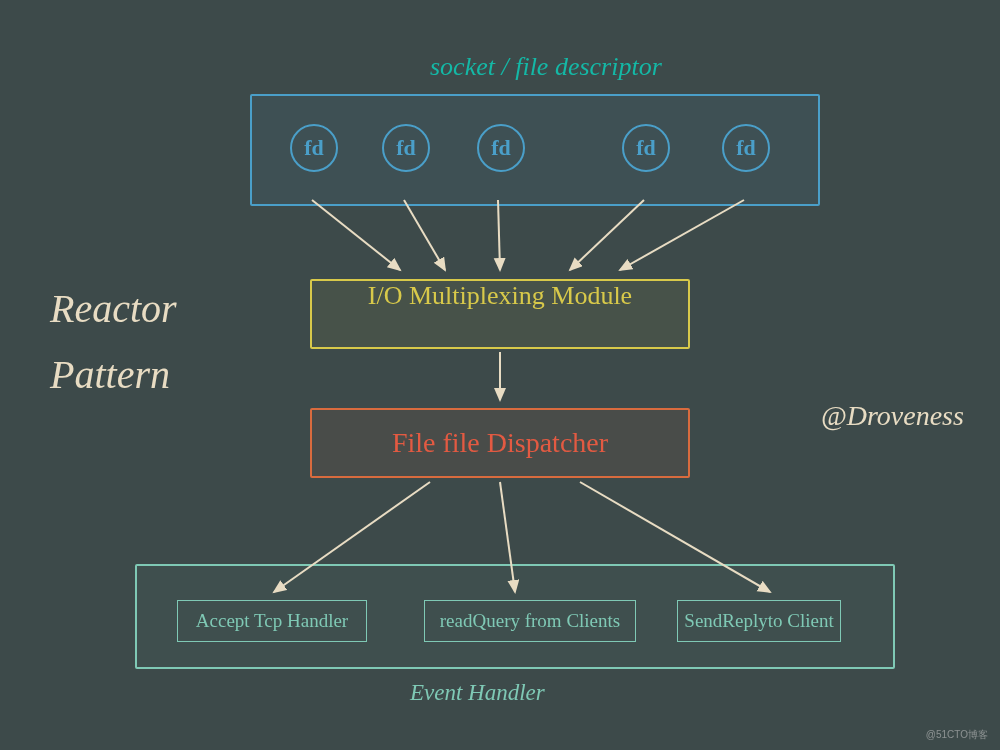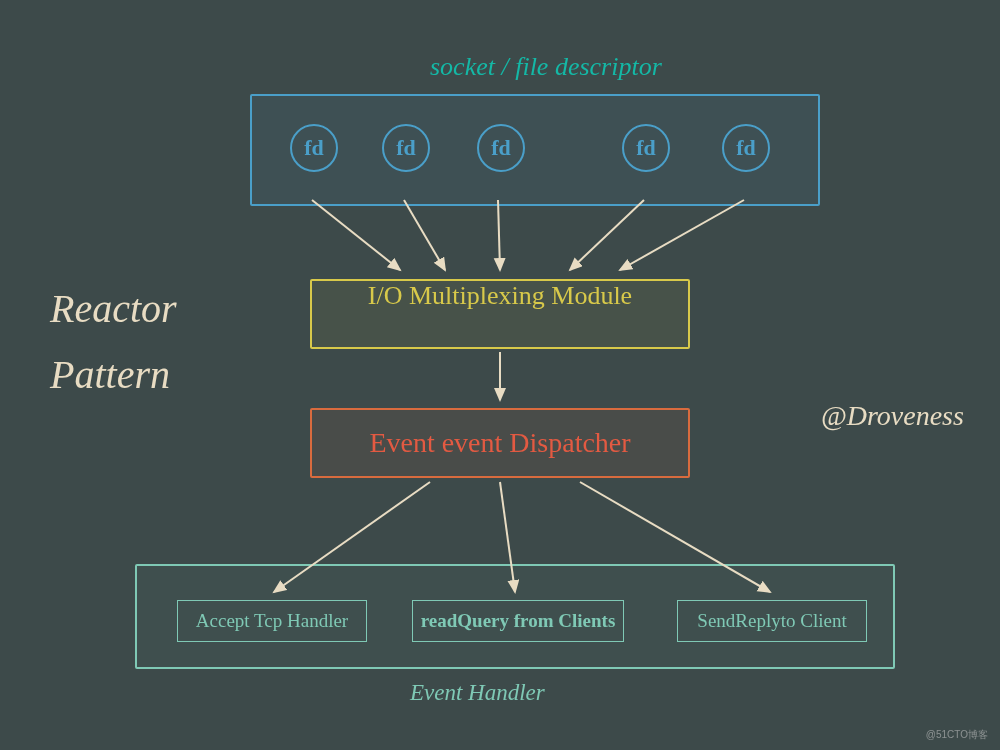--- a/index.html
+++ b/index.html
@@ -86,22 +86,22 @@
     border: 1.5px solid #7fc9b5;
     color: #7fc9b5;
     font-size: 19px;
     display: flex; align-items: center; justify-content: center;
     height: 42px;
     top: 34px;
     padding: 0 16px;
     white-space: nowrap;
   }
   .sub1 { left: 40px; width: 190px; }
-  .sub2 { left: 275px; width: 212px; font-weight: bold; }
-  .sub3 { left: 540px; width: 190px; }
+  .sub2 { left: 287px; width: 212px; }
+  .sub3 { left: 540px; width: 164px; }
 
   svg.arrows {
     position: absolute;
     left: 0; top: 0;
     width: 1000px; height: 750px;
     pointer-events: none;
   }
 </style>
 </head>
 <body>
@@ -119,21 +119,21 @@
     <div class="fd fd3">fd</div>
     <div class="fd fd4">fd</div>
     <div class="fd fd5">fd</div>
   </div>
 
   <div class="box mux-box">
     <span>I/O Multiplexing Module</span>
   </div>
 
   <div class="box disp-box">
-    <span>Event event Dispatcher</span>
+    <span>File file Dispatcher</span>
   </div>
 
   <div class="label author-label">@Droveness</div>
 
   <div class="box handler-box">
     <div class="sub sub1">Accept Tcp Handler</div>
     <div class="sub sub2">readQuery from Clients</div>
     <div class="sub sub3">SendReplyto Client</div>
   </div>
 

